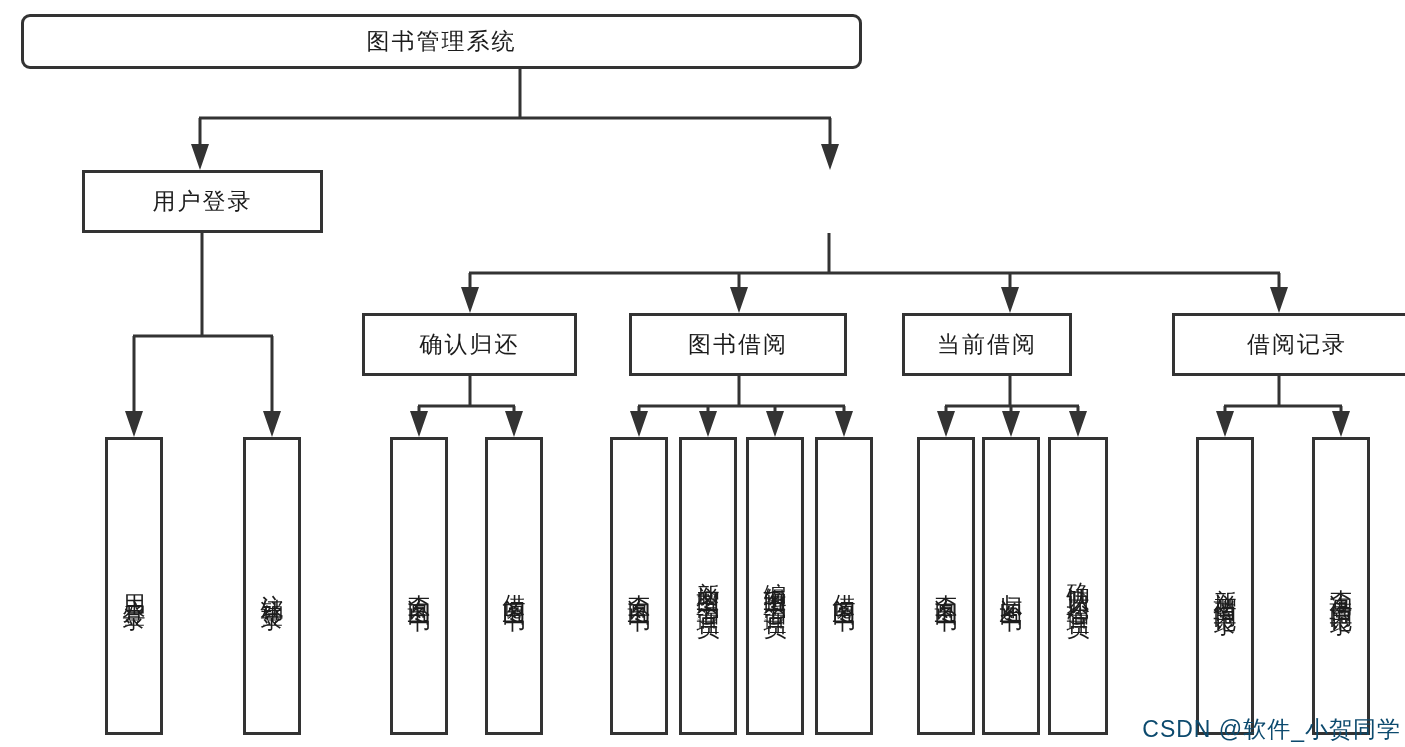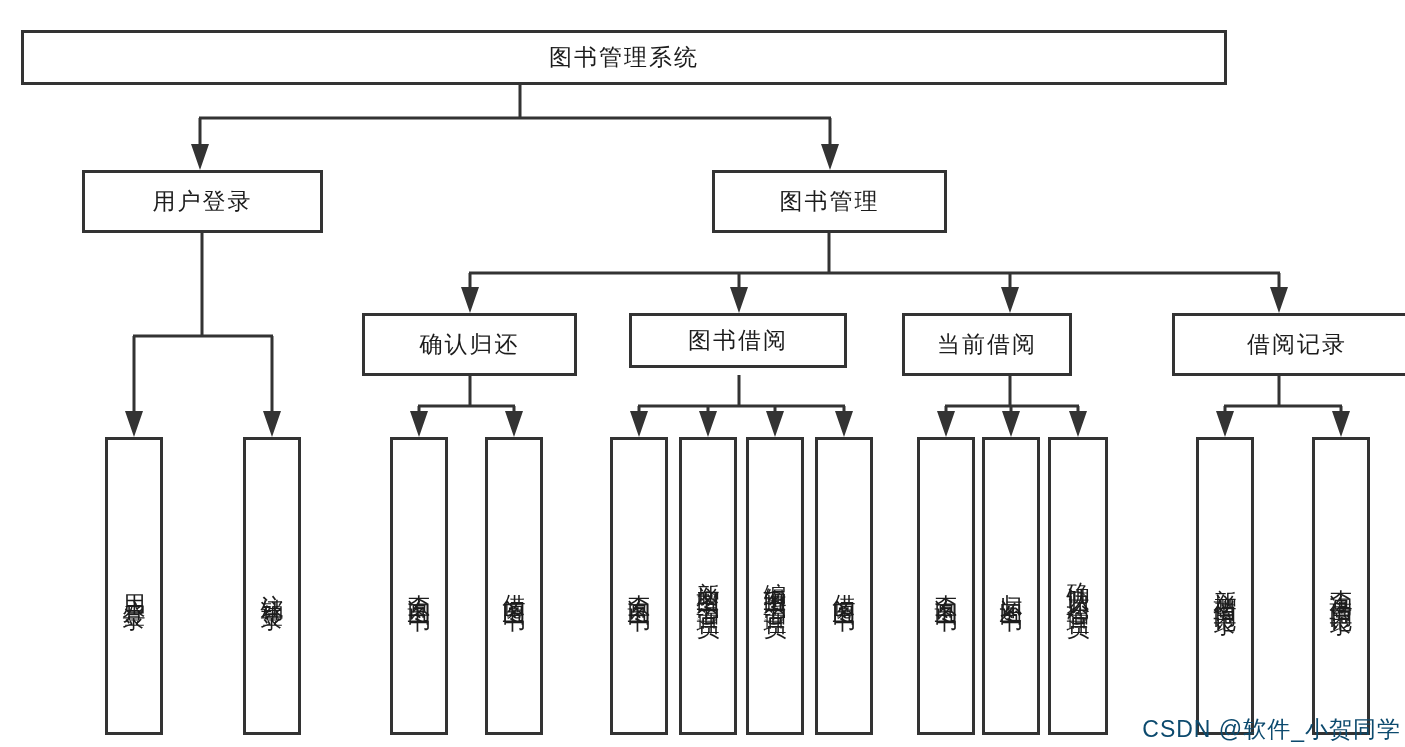--- a/index.html
+++ b/index.html
@@ -52,26 +52,26 @@
     right: 4px;
     top: 714px;
     font-size: 23px;
     color: #0c4a6e;
     letter-spacing: 1px;
     z-index: 3;
     white-space: nowrap;
   }
 
   
-  #n-root            { left: 21px;   top: 30px;  width: 1206px; height: 55px; }
+  #n-root            { left: 21px;   top: 14px;  width: 841px; height: 55px; border-radius: 9px; }
   #n-user-login      { left: 82px;   top: 170px; width: 241px; height: 63px; }
   #n-book-mgmt       { left: 712px;  top: 170px; width: 235px; height: 63px; }
 
   #n-new-book        { left: 362px;  top: 313px; width: 215px; height: 63px; }
-  #n-book-borrow     { left: 629px;  top: 313px; width: 218px; height: 55px; }
+  #n-book-borrow     { left: 629px;  top: 313px; width: 218px; height: 63px; }
   #n-current-borrow  { left: 902px;  top: 313px; width: 170px; height: 63px; }
   #n-borrow-record   { left: 1172px; top: 313px; width: 250px; height: 63px; }
 
   .node.leaf { top: 437px; width: 58px; height: 298px; }
   #leaf-0  { left: 105px; }
   #leaf-1  { left: 243px; }
   #leaf-2  { left: 390px; }
   #leaf-3  { left: 485px; }
   #leaf-4  { left: 610px; }
   #leaf-5  { left: 679px; }
@@ -118,23 +118,20 @@
              M1332 411 L1350 411 L1341 437 Z"></path>
   </svg>
 
   <div class="node h-label" id="n-root">
     <span>图书管理系统</span>
   </div>
 
   <div class="node h-label" id="n-user-login">
     <span>用户登录</span>
   </div>
-  <div class="node h-label" id="n-book-mgmt">
-    <span>图书管理</span>
-  </div>
 
   <div class="node h-label" id="n-new-book">
     <span>确认归还</span>
   </div>
   <div class="node h-label" id="n-book-borrow">
     <span>图书借阅</span>
   </div>
   <div class="node h-label" id="n-current-borrow">
     <span>当前借阅</span>
   </div>

